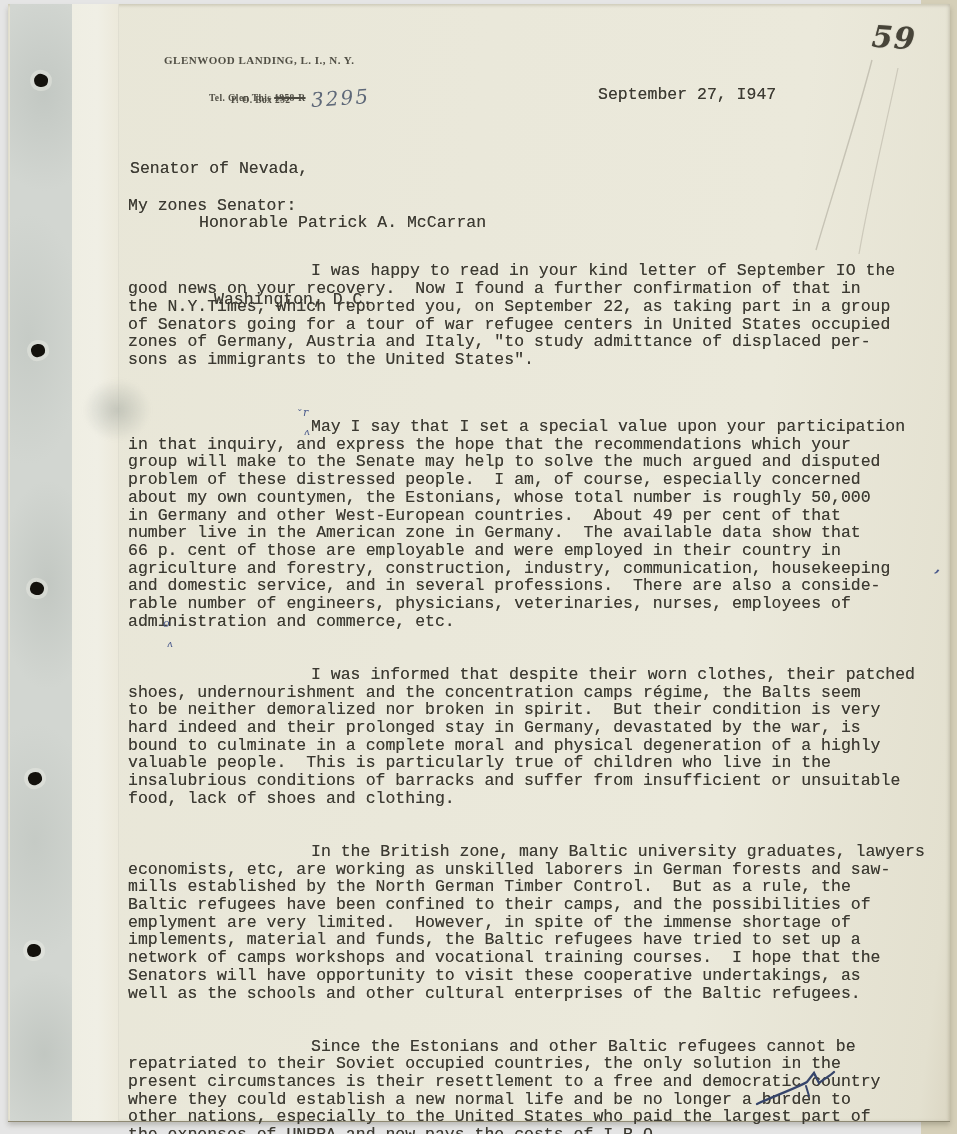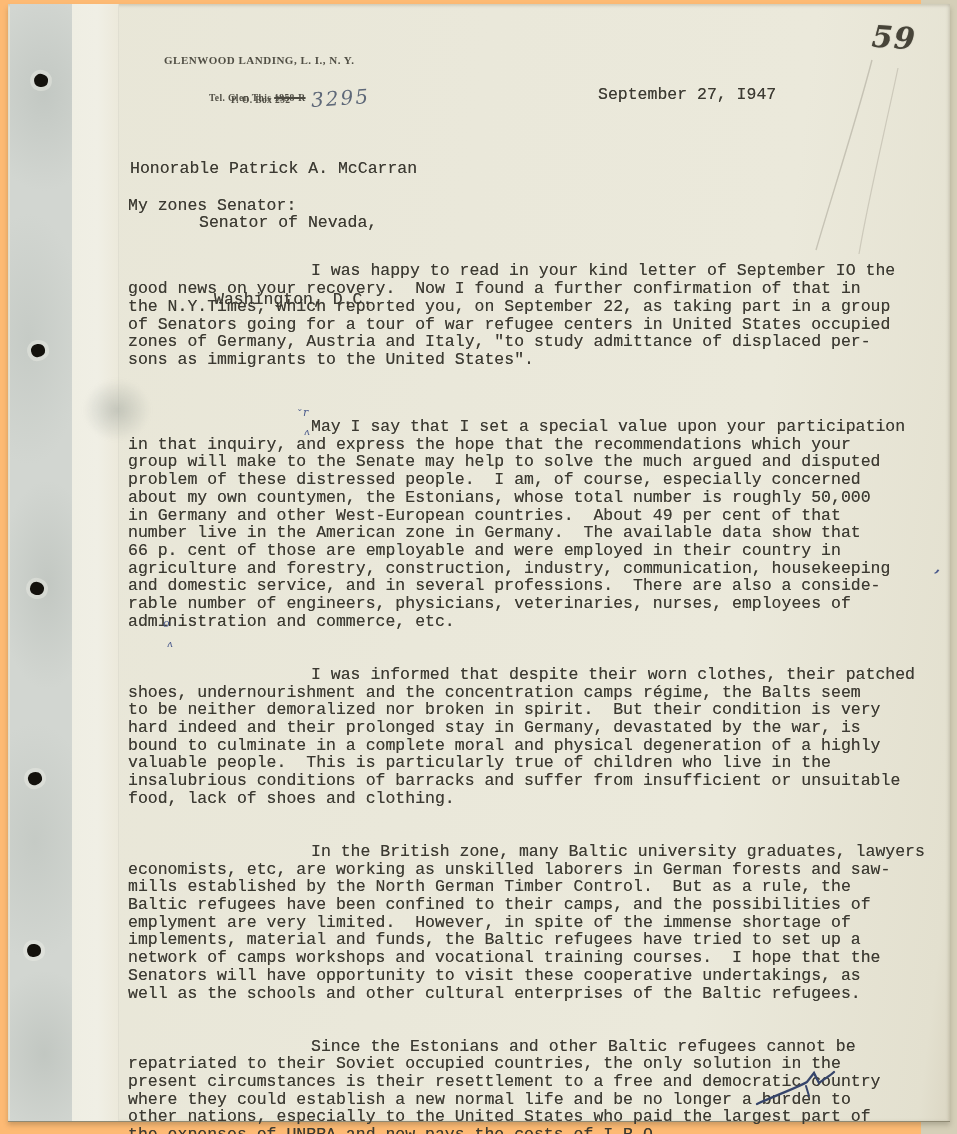--- a/index.html
+++ b/index.html
@@ -2,21 +2,21 @@
 <html><head>
 <meta charset="utf-8">
 <style>
   html,body{margin:0;padding:0;}
   body{
     width:957px;height:1134px;
     background:#d5cfb8;
     font-family:"Liberation Mono","DejaVu Sans Mono",monospace;
     overflow:hidden;
   }
-  .page{position:relative;width:921px;height:1134px;background:#fdba74;}
+  .page{position:relative;width:921px;height:1134px;background:#e5e5e5;}
   .paper{
     position:absolute;left:8px;top:4px;width:942px;height:1117px;
     background:linear-gradient(97deg,#e8e6d7 0%,#eae8da 45%,#ebe9db 75%,#e3e0cf 97%,#dbd6c3 100%);
     box-shadow:0 1px 0 #8f8a74, 0 4px 5px rgba(60,55,40,.25),
                inset 0 2px 3px rgba(120,112,90,.18),
                inset -2px 0 3px rgba(120,112,90,.15);
   }
   .binding-strip{
     position:absolute;left:10px;top:4px;width:62px;height:1117px;
     background-color:#d2d6d1;
@@ -101,22 +101,22 @@
   <div class="hole h4"></div>
   <div class="hole h5"></div>
 
   <div class="lh lh1">GLENWOOD LANDING, L. I., N. Y.</div>
   <div class="lh lh2">P. O. Box 292</div>
   <div class="lh lh3"><span>Tel. Glen This </span><span class="tel-old">1958-R</span><span class="tel-new">3295</span></div>
 
   <div class="t date-line">September 27, I947</div>
 
   <div class="t recipient">
+    <div>Senator of Nevada,</div>
     <div>Honorable Patrick A. McCarran</div>
-    <div>Senator of Nevada,</div>
     <div>Washington, D.C.</div>
   </div>
 
   <div class="t salutation">My zones Senator:</div>
 
   <div class="t body-text">
     <p>I was happy to read in your kind letter of September IO the
 good news on your recovery.  Now I found a further confirmation of that in
 the N.Y.Times, which reported you, on September 22, as taking part in a group
 of Senators going for a tour of war refugee centers in United States occupied

